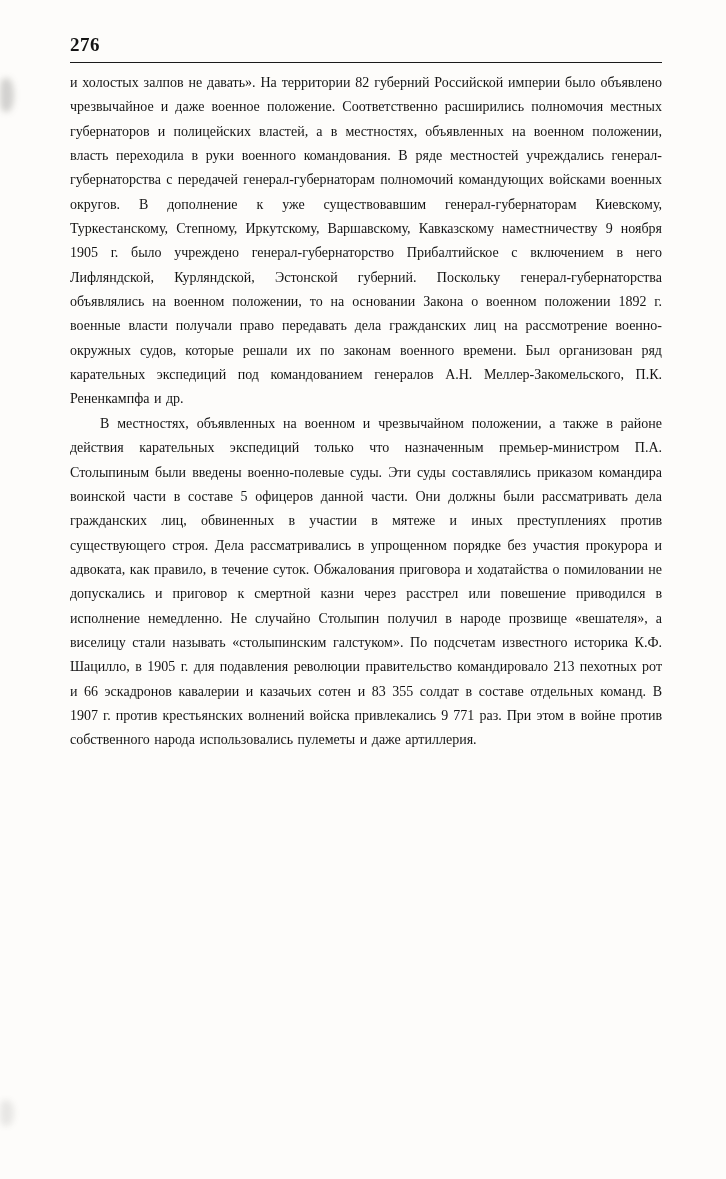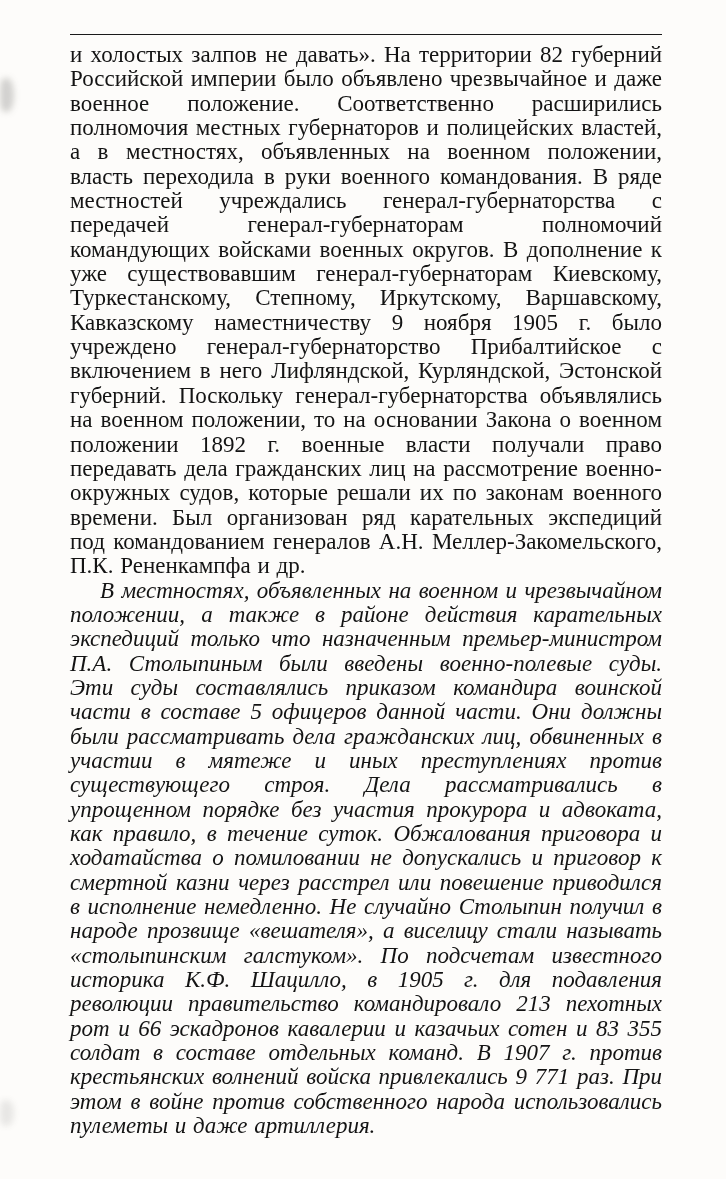--- a/index.html
+++ b/index.html
@@ -38,37 +38,39 @@
     font-size: 19px;
     letter-spacing: 0.5px;
   }
   .header-rule {
     border: none;
     border-top: 1.6px solid #1a1a1a;
     margin: 0 0 8px 0;
   }
   .page-body p {
     margin: 0;
-    font-size: 23px;
+    font-size: 14px;
     line-height: 24.35px;
     text-align: justify;
     word-spacing: 1px;
   }
   .page-body p.indent {
     text-indent: 30px;
-    font-style: italic;
   }
 </style>
 </head>
 <body>
 
 <div class="page">
   <div class="scan-mark m1"></div>
   <div class="scan-mark m2"></div>
 
+  <div class="page-header">
+    <span class="page-number">276</span>
+  </div>
 
   <hr class="header-rule">
 
   <div class="page-body">
     <p class="no-indent">и холостых залпов не давать». На территории 82 губерний Российской империи было объявлено чрезвычайное и даже военное положение. Соответственно расширились полномочия местных губернаторов и полицейских властей, а в местностях, объявленных на военном положении, власть переходила в руки военного командования. В ряде местностей учреждались генерал-губернаторства с передачей генерал-губернаторам полномочий командующих войсками военных округов. В дополнение к уже существовавшим генерал-губернаторам Киевскому, Туркестанскому, Степному, Иркутскому, Варшавскому, Кавказскому наместничеству 9 ноября 1905 г. было учреждено генерал-губернаторство Прибалтийское с включением в него Лифляндской, Курляндской, Эстонской губерний. Поскольку генерал-губернаторства объявлялись на военном положении, то на основании Закона о военном положении 1892 г. военные власти получали право передавать дела гражданских лиц на рассмотрение военно-окружных судов, которые решали их по законам военного времени. Был организован ряд карательных экспедиций под командованием генералов А.Н. Меллер-Закомельского, П.К. Рененкампфа и др.</p>
     <p class="indent">В местностях, объявленных на военном и чрезвычайном положении, а также в районе действия карательных экспедиций только что назначенным премьер-министром П.А. Столыпиным были введены военно-полевые суды. Эти суды составлялись приказом командира воинской части в составе 5 офицеров данной части. Они должны были рассматривать дела гражданских лиц, обвиненных в участии в мятеже и иных преступлениях против существующего строя. Дела рассматривались в упрощенном порядке без участия прокурора и адвоката, как правило, в течение суток. Обжалования приговора и ходатайства о помиловании не допускались и приговор к смертной казни через расстрел или повешение приводился в исполнение немедленно. Не случайно Столыпин получил в народе прозвище «вешателя», а виселицу стали называть «столыпинским галстуком». По подсчетам известного историка К.Ф. Шацилло, в 1905 г. для подавления революции правительство командировало 213 пехотных рот и 66 эскадронов кавалерии и казачьих сотен и 83 355 солдат в составе отдельных команд. В 1907 г. против крестьянских волнений войска привлекались 9 771 раз. При этом в войне против собственного народа использовались пулеметы и даже артиллерия.</p>
   </div>
 </div>
 
 </body></html>

